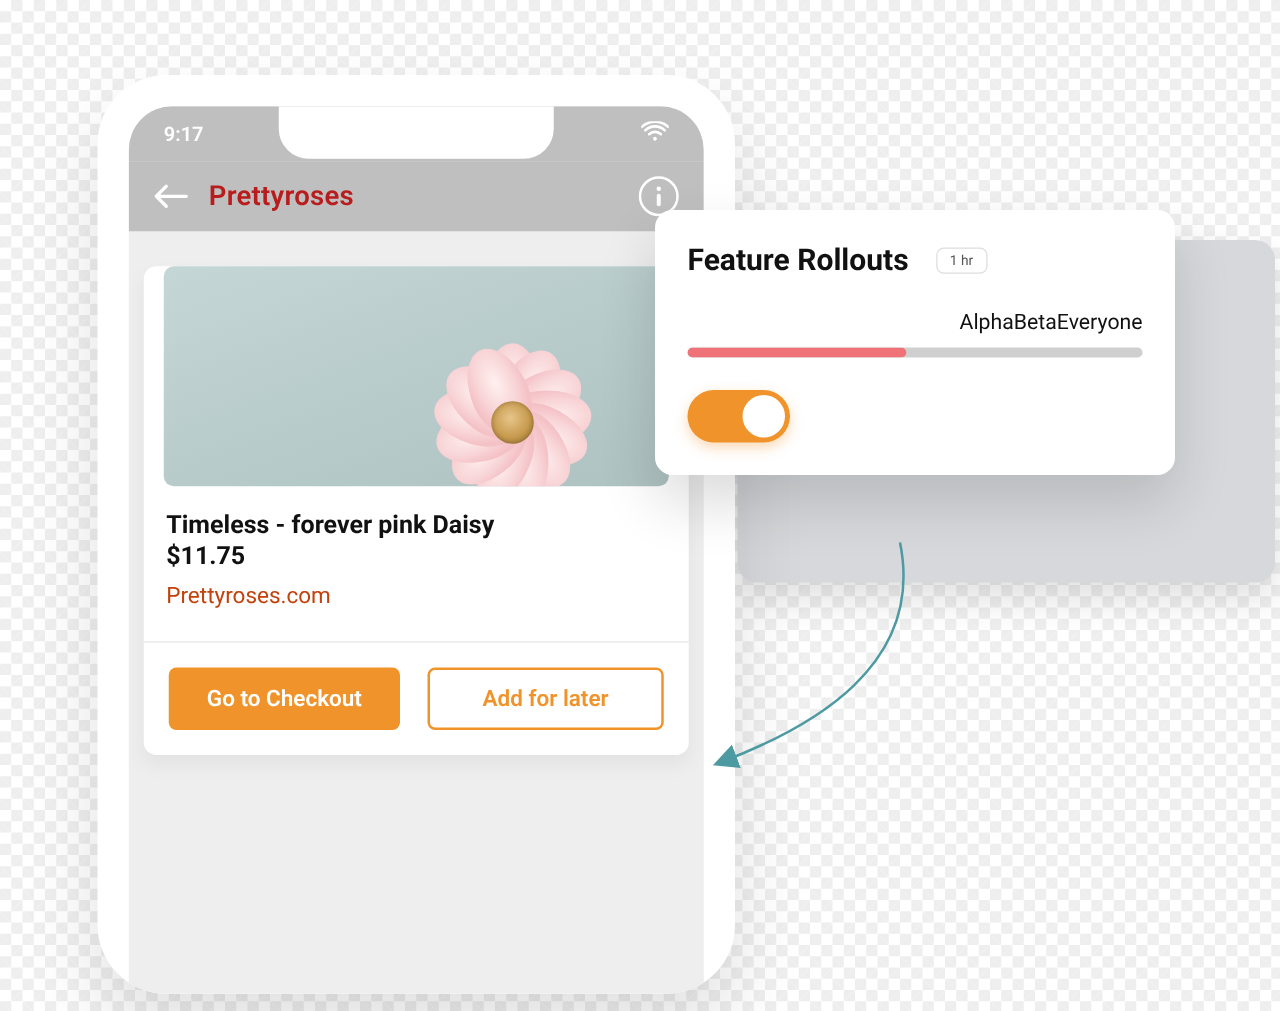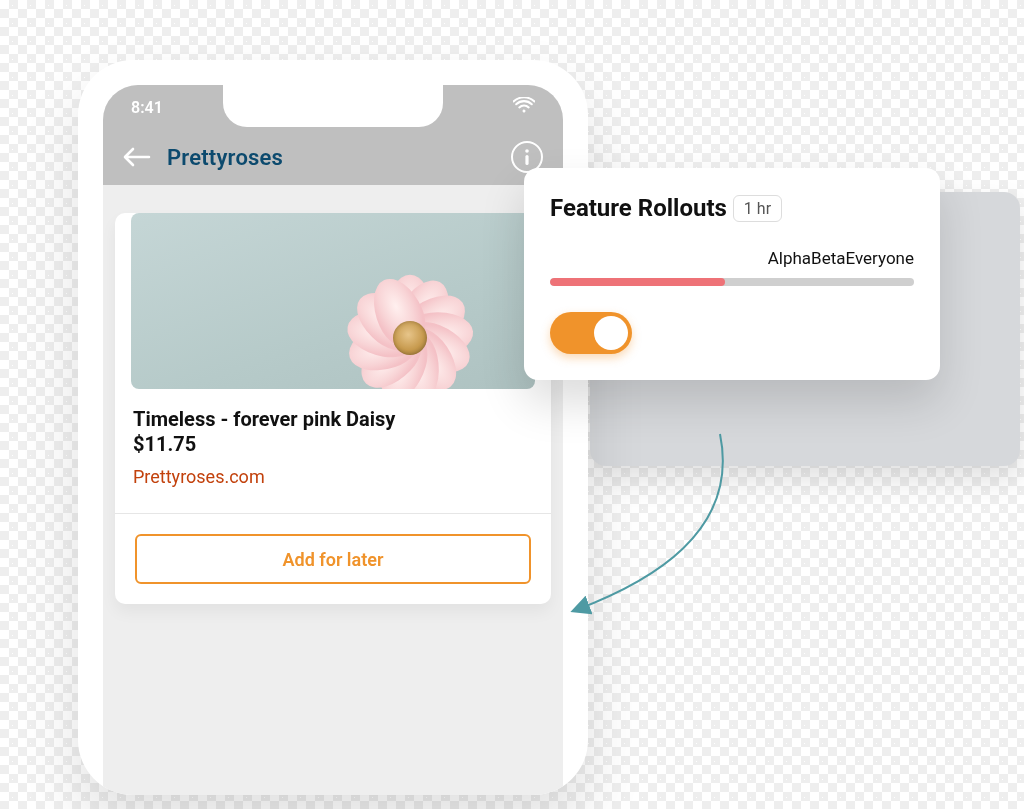--- a/index.html
+++ b/index.html
@@ -66,21 +66,21 @@
     padding:0 28px;
     font-size:16px; color:#fff; font-weight:600;
   }
   .status-right { display:flex; gap:8px; align-items:center; }
 
   .nav-bar {
     height:56px;
     background:#BFBFBF;
     display:flex; align-items:center;
     padding:0 20px;
-    color:#0c4a6e;
+    color:#b91c1c;
   }
   .back-btn { display:flex; align-items:center; margin-right:16px; }
   .page-title { font-size:22px; font-weight:600; letter-spacing:.2px; }
   .nav-spacer { flex:1; }
   .info-btn { width:32px; height:32px; border:2.5px solid #fff; border-radius:50%; display:flex; align-items:center; justify-content:center; }
 
   .content { padding:12px; }
 
   .product-card {
     background:#fff;
@@ -145,23 +145,23 @@
   .panel {
     position:absolute;
     left:524px; top:168px;
     width:416px;
     background:#fff;
     border-radius:14px;
     box-shadow: 0 22px 46px rgba(0,0,0,0.14);
     padding:26px 26px 26px 26px;
     z-index:3;
   }
-  .panel-header { display:flex; align-items:center; gap:6px; margin-bottom:26px; }
+  .panel-header { display:flex; align-items:center; gap:22px; margin-bottom:26px; }
   .panel-title { font-size:24px; font-weight:700; color:#111; }
-  .pill { border:1px solid #ddd; border-radius:6px; padding:3px 10px; font-size:16px; color:#555; }
+  .pill { border:1px solid #ddd; border-radius:6px; padding:3px 10px; font-size:11px; color:#555; }
 
   .stage-labels { display:flex; justify-content:flex-end; font-size:17px; color:#111; margin-bottom:10px; }
   .meter { width:100%; height:8px; background:#CFCFCF; border-radius:5px; overflow:hidden; }
   .meter-fill { height:100%; width:48%; background:#EE7277; border-radius:5px; }
 
   .toggle { margin-top:26px; width:82px; height:42px; background:#F0932B; border-radius:22px; position:relative; box-shadow:0 4px 10px rgba(240,147,43,.35); }
   .knob { position:absolute; right:4px; top:4px; width:34px; height:34px; background:#fff; border-radius:50%; }
 
   
   .connector { position:absolute; left:570px; top:432px; width:200px; height:190px; z-index:2; pointer-events:none; }
@@ -173,21 +173,21 @@
 
 <div class="checker"></div>
 
 <div class="desktop-card"></div>
 
 <div class="phone">
   <div class="phone-inner">
     <div class="notch"></div>
 
     <div class="status-bar">
-      <span>8:41</span>
+      <span>9:17</span>
       <span class="status-right">
         <span>
           <svg width="22" height="16" viewBox="0 0 24 18" fill="none">
             <path d="M12 17.5c.9 0 1.7-.8 1.7-1.7S12.9 14 12 14s-1.7.8-1.7 1.7.8 1.8 1.7 1.8Z" fill="#fff"></path>
             <path d="M6.7 11.7a7.6 7.6 0 0 1 10.6 0" stroke="#fff" stroke-width="2.3" stroke-linecap="round"></path>
             <path d="M3.2 8.2a12.6 12.6 0 0 1 17.6 0" stroke="#fff" stroke-width="2.3" stroke-linecap="round"></path>
             <path d="M.2 5A17.4 17.4 0 0 1 23.8 5" stroke="#fff" stroke-width="2.3" stroke-linecap="round"></path>
           </svg>
         </span>
       </span>
@@ -230,20 +230,21 @@
             <div class="center"></div>
           </div>
         </div>
         <div class="product-info">
           <div class="product-title">Timeless - forever pink Daisy</div>
           <div class="product-price">$11.75</div>
           <div class="product-site">Prettyroses.com</div>
         </div>
         <div class="divider"></div>
         <div class="actions">
+          <div class="btn btn-primary">Go to Checkout</div>
           <div class="btn btn-outline">Add for later</div>
         </div>
       </div>
     </div>
   </div>
 </div>
 
 <div class="panel">
   <div class="panel-header">
     <span class="panel-title">Feature Rollouts</span>

